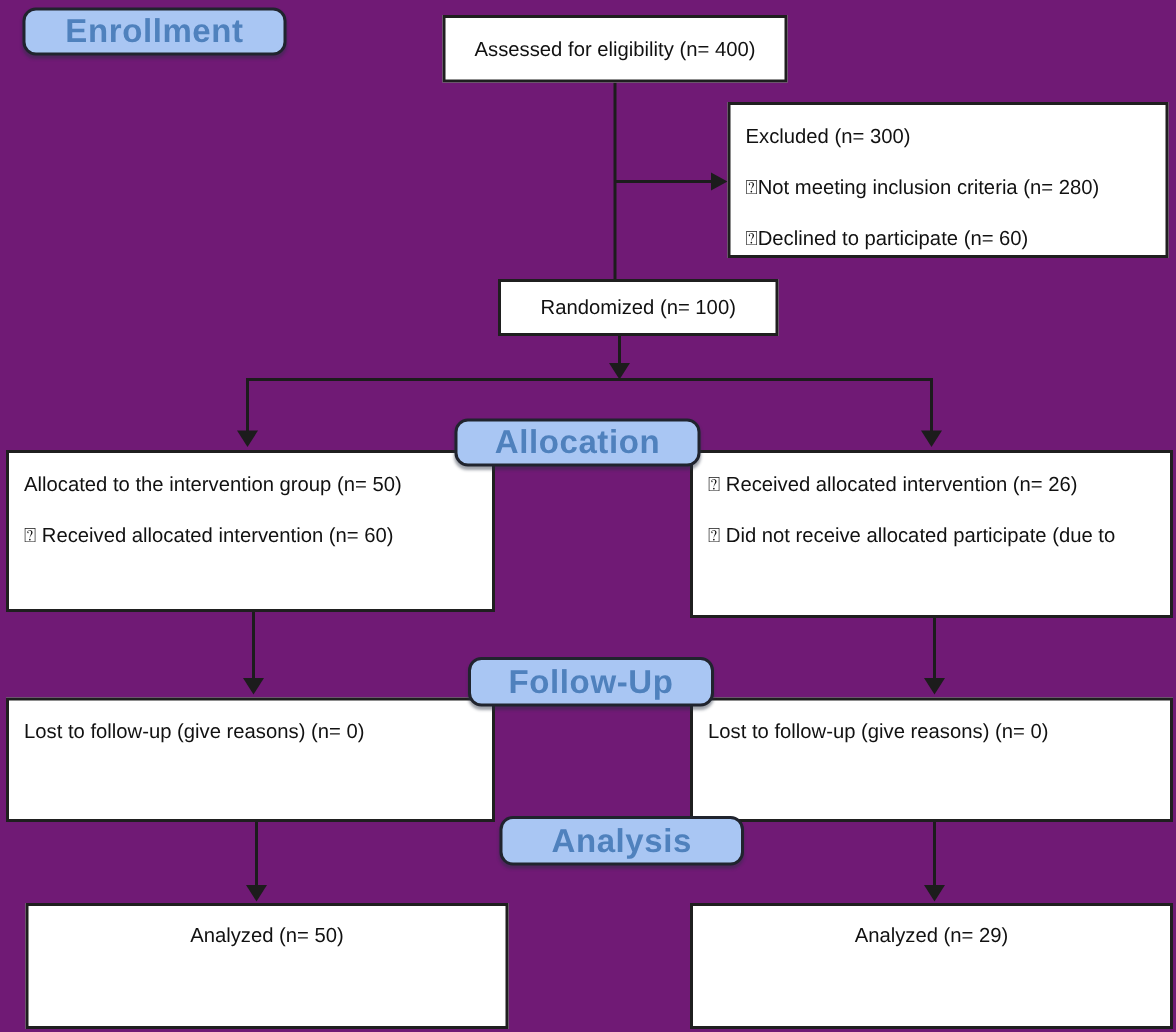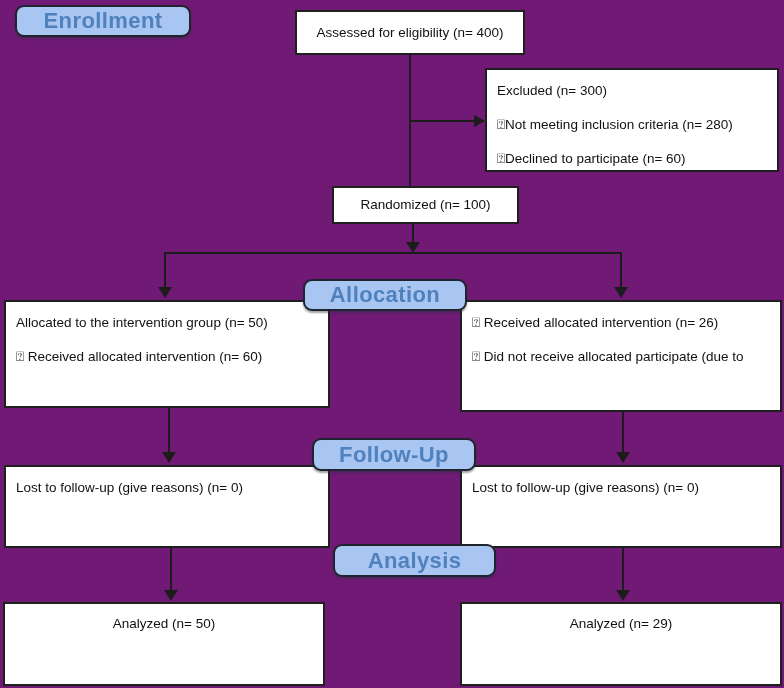--- a/index.html
+++ b/index.html
@@ -129,21 +129,21 @@
   </div>
 
   <div class="box left-pad" style="left:4px; top:465px; width:326px; height:83px;">
     <div class="box-line">Lost to follow-up (give reasons) (n= 0)</div>
   </div>
 
   <div class="box left-pad" style="left:460px; top:465px; width:322px; height:83px;">
     <div class="box-line">Lost to follow-up (give reasons) (n= 0)</div>
   </div>
 
-  <div class="box top-center" style="left:3px; top:602px; width:322px; height:84px;">
+  <div class="box top-center" style="left:17px; top:602px; width:322px; height:84px;">
     <span>Analyzed (n= 50)</span>
   </div>
 
   <div class="box top-center" style="left:460px; top:602px; width:322px; height:84px;">
     <span>Analyzed (n= 29)</span>
   </div>
 
   <div class="badge" style="left:15px; top:5px; width:176px; height:32px;">
     <span>Enrollment</span>
   </div>

